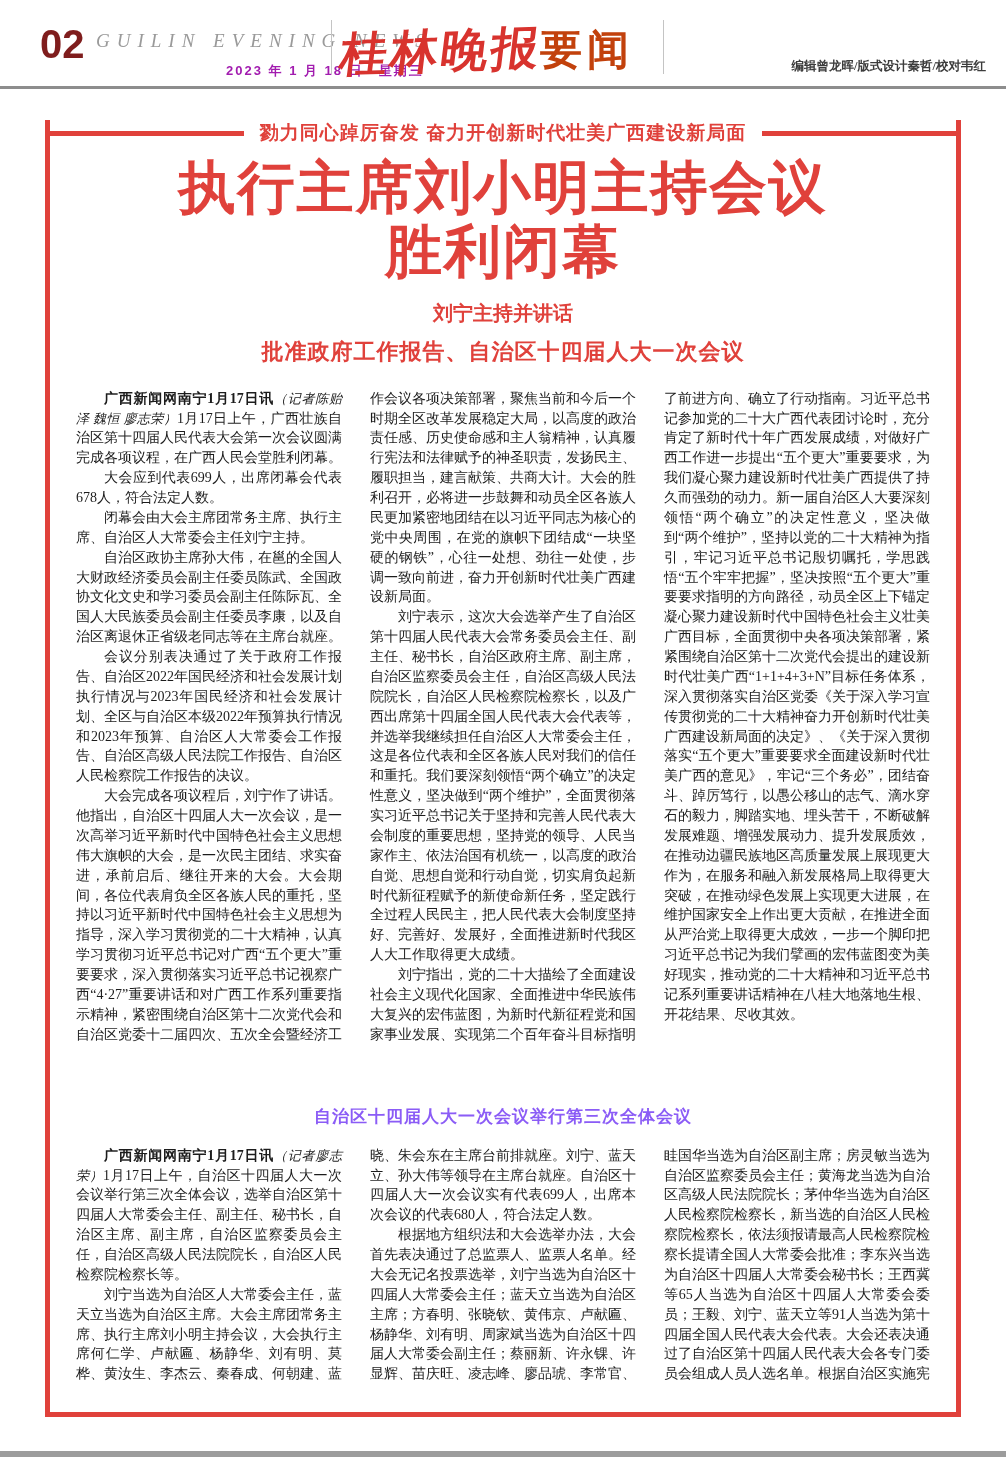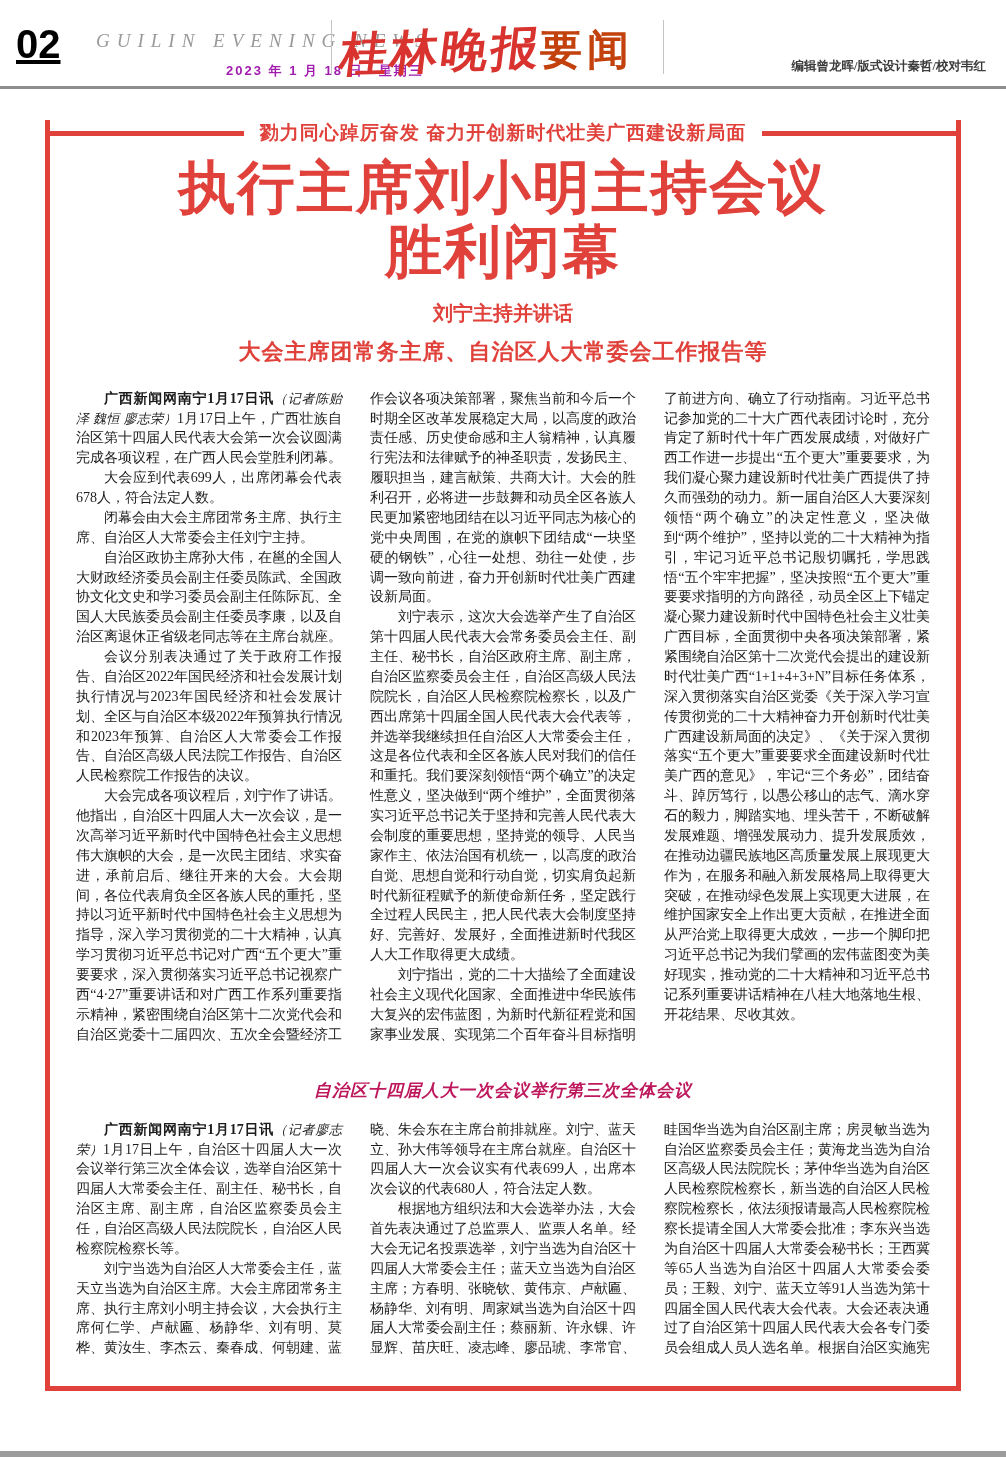--- a/index.html
+++ b/index.html
@@ -1,22 +1,22 @@
 <!DOCTYPE html>
 <html><head>
 <meta charset="utf-8">
 <style>
   html,body{margin:0;padding:0;background:#e8e8e8;}
   .page{position:relative;width:1006px;height:1457px;margin:0 auto;background:#ffffff;overflow:hidden;
         font-family:"Liberation Serif","DejaVu Serif",serif;color:#1c1c1c;}
 
   
   .header{position:relative;height:90px;}
-  .pageno{position:absolute;left:16px;top:22px;font-family:"Liberation Sans",sans-serif;
-          font-weight:bold;font-size:40px;color:#000000;text-decoration:underline;}
+  .pageno{position:absolute;left:40px;top:22px;font-family:"Liberation Sans",sans-serif;
+          font-weight:bold;font-size:40px;color:#7f1d1d;}
   .mast-en{position:absolute;left:96px;top:30px;font-family:"Liberation Serif",serif;
            font-size:19px;color:#9a9a9a;letter-spacing:7px;white-space:nowrap;font-style:italic;}
   .mast-date{position:absolute;left:198px;top:62px;font-family:"Liberation Sans",sans-serif;
              font-weight:bold;font-size:13px;color:#a21caf;letter-spacing:2px;margin-left:28px;}
   .vdiv{position:absolute;top:20px;width:1px;height:54px;background:#c4c4c4;}
   .vdiv.d1{left:331px;} .vdiv.d2{left:663px;}
   .mast-cn{position:absolute;left:341px;top:20px;font-family:"Liberation Serif",serif;
            font-weight:bold;font-size:47px;color:#d8332e;transform:skewX(-9deg) rotate(-2deg);
            letter-spacing:3px;white-space:nowrap;}
   .section{position:absolute;left:540px;top:22px;font-family:"Liberation Sans",sans-serif;
@@ -42,22 +42,22 @@
            font-weight:bold;color:#e0413b;font-size:22px;letter-spacing:1px;}
 
   .body-cols{column-gap:28px;column-count:3;text-align:justify;overflow:hidden;
              font-size:14px;line-height:1.42;color:#1c1c1c;}
   .body-a1{margin-top:22px;height:690px;}
   .body-a2{margin-top:18px;height:252px;}
   .body-cols p{margin:0;text-indent:2em;}
   .dateline{font-weight:bold;}
   .reporters{font-style:italic;font-size:13px;}
 
-  .a2-kicker{text-align:center;font-family:"Liberation Sans",sans-serif;
-             font-weight:bold;font-size:17px;color:#be185d;letter-spacing:1px;font-style:italic;}
+  .a2-kicker{margin-top:26px;text-align:center;font-family:"Liberation Sans",sans-serif;
+             font-weight:bold;font-size:17px;color:#8b5cf6;letter-spacing:1px;}
   .a2-title{margin-top:8px;text-align:center;font-family:"Liberation Sans",sans-serif;
             font-weight:bold;font-size:40px;line-height:1.3;color:#1d1d1d;letter-spacing:2px;}
 
   .footer-bar{position:absolute;left:0;bottom:0;width:100%;height:6px;background:#9c9c9c;}
 </style>
 </head>
 <body>
 
 <div class="page">
 
@@ -77,21 +77,21 @@
 
     <div>
       <div class="kicker">
         <span class="kicker-text">勠力同心踔厉奋发  奋力开创新时代壮美广西建设新局面</span>
       </div>
       <div class="a1-title">
         <div>执行主席刘小明主持会议</div>
         <div>胜利闭幕</div>
       </div>
       <div class="a1-sub1">刘宁主持并讲话</div>
-      <div class="a1-sub2">大会主席团常务主席、自治区人大常委会工作报告等</div>
+      <div class="a1-sub2">批准政府工作报告、自治区十四届人大一次会议</div>
 
       <div class="body-cols body-a1">
         <p><span class="dateline">广西新闻网南宁1月17日讯</span><span class="reporters">（记者陈贻泽 魏恒 廖志荣）</span><span>1月17日上午，广西壮族自治区第十四届人民代表大会第一次会议圆满完成各项议程，在广西人民会堂胜利闭幕。</span></p>
         <p>大会应到代表699人，出席闭幕会代表678人，符合法定人数。</p>
         <p>闭幕会由大会主席团常务主席、执行主席、自治区人大常委会主任刘宁主持。</p>
         <p>自治区政协主席孙大伟，在邕的全国人大财政经济委员会副主任委员陈武、全国政协文化文史和学习委员会副主任陈际瓦、全国人大民族委员会副主任委员李康，以及自治区离退休正省级老同志等在主席台就座。</p>
         <p>会议分别表决通过了关于政府工作报告、自治区2022年国民经济和社会发展计划执行情况与2023年国民经济和社会发展计划、全区与自治区本级2022年预算执行情况和2023年预算、自治区人大常委会工作报告、自治区高级人民法院工作报告、自治区人民检察院工作报告的决议。</p>
         <p>大会完成各项议程后，刘宁作了讲话。他指出，自治区十四届人大一次会议，是一次高举习近平新时代中国特色社会主义思想伟大旗帜的大会，是一次民主团结、求实奋进，承前启后、继往开来的大会。大会期间，各位代表肩负全区各族人民的重托，坚持以习近平新时代中国特色社会主义思想为指导，深入学习贯彻党的二十大精神，认真学习贯彻习近平总书记对广西“五个更大”重要要求，深入贯彻落实习近平总书记视察广西“4·27”重要讲话和对广西工作系列重要指示精神，紧密围绕自治区第十二次党代会和自治区党委十二届四次、五次全会暨经济工作会议各项决策部署，聚焦当前和今后一个时期全区改革发展稳定大局，以高度的政治责任感、历史使命感和主人翁精神，认真履行宪法和法律赋予的神圣职责，发扬民主、履职担当，建言献策、共商大计。大会的胜利召开，必将进一步鼓舞和动员全区各族人民更加紧密地团结在以习近平同志为核心的党中央周围，在党的旗帜下团结成“一块坚硬的钢铁”，心往一处想、劲往一处使，步调一致向前进，奋力开创新时代壮美广西建设新局面。</p>
         <p>刘宁表示，这次大会选举产生了自治区第十四届人民代表大会常务委员会主任、副主任、秘书长，自治区政府主席、副主席，自治区监察委员会主任，自治区高级人民法院院长，自治区人民检察院检察长，以及广西出席第十四届全国人民代表大会代表等，并选举我继续担任自治区人大常委会主任，这是各位代表和全区各族人民对我们的信任和重托。我们要深刻领悟“两个确立”的决定性意义，坚决做到“两个维护”，全面贯彻落实习近平总书记关于坚持和完善人民代表大会制度的重要思想，坚持党的领导、人民当家作主、依法治国有机统一，以高度的政治自觉、思想自觉和行动自觉，切实肩负起新时代新征程赋予的新使命新任务，坚定践行全过程人民民主，把人民代表大会制度坚持好、完善好、发展好，全面推进新时代我区人大工作取得更大成绩。</p>
         <p>刘宁指出，党的二十大描绘了全面建设社会主义现代化国家、全面推进中华民族伟大复兴的宏伟蓝图，为新时代新征程党和国家事业发展、实现第二个百年奋斗目标指明了前进方向、确立了行动指南。习近平总书记参加党的二十大广西代表团讨论时，充分肯定了新时代十年广西发展成绩，对做好广西工作进一步提出“五个更大”重要要求，为我们凝心聚力建设新时代壮美广西提供了持久而强劲的动力。新一届自治区人大要深刻领悟“两个确立”的决定性意义，坚决做到“两个维护”，坚持以党的二十大精神为指引，牢记习近平总书记殷切嘱托，学思践悟“五个牢牢把握”，坚决按照“五个更大”重要要求指明的方向路径，动员全区上下锚定凝心聚力建设新时代中国特色社会主义壮美广西目标，全面贯彻中央各项决策部署，紧紧围绕自治区第十二次党代会提出的建设新时代壮美广西“1+1+4+3+N”目标任务体系，深入贯彻落实自治区党委《关于深入学习宣传贯彻党的二十大精神奋力开创新时代壮美广西建设新局面的决定》、《关于深入贯彻落实“五个更大”重要要求全面建设新时代壮美广西的意见》，牢记“三个务必”，团结奋斗、踔厉笃行，以愚公移山的志气、滴水穿石的毅力，脚踏实地、埋头苦干，不断破解发展难题、增强发展动力、提升发展质效，在推动边疆民族地区高质量发展上展现更大作为，在服务和融入新发展格局上取得更大突破，在推动绿色发展上实现更大进展，在维护国家安全上作出更大贡献，在推进全面从严治党上取得更大成效，一步一个脚印把习近平总书记为我们擘画的宏伟蓝图变为美好现实，推动党的二十大精神和习近平总书记系列重要讲话精神在八桂大地落地生根、开花结果、尽收其效。</p>

